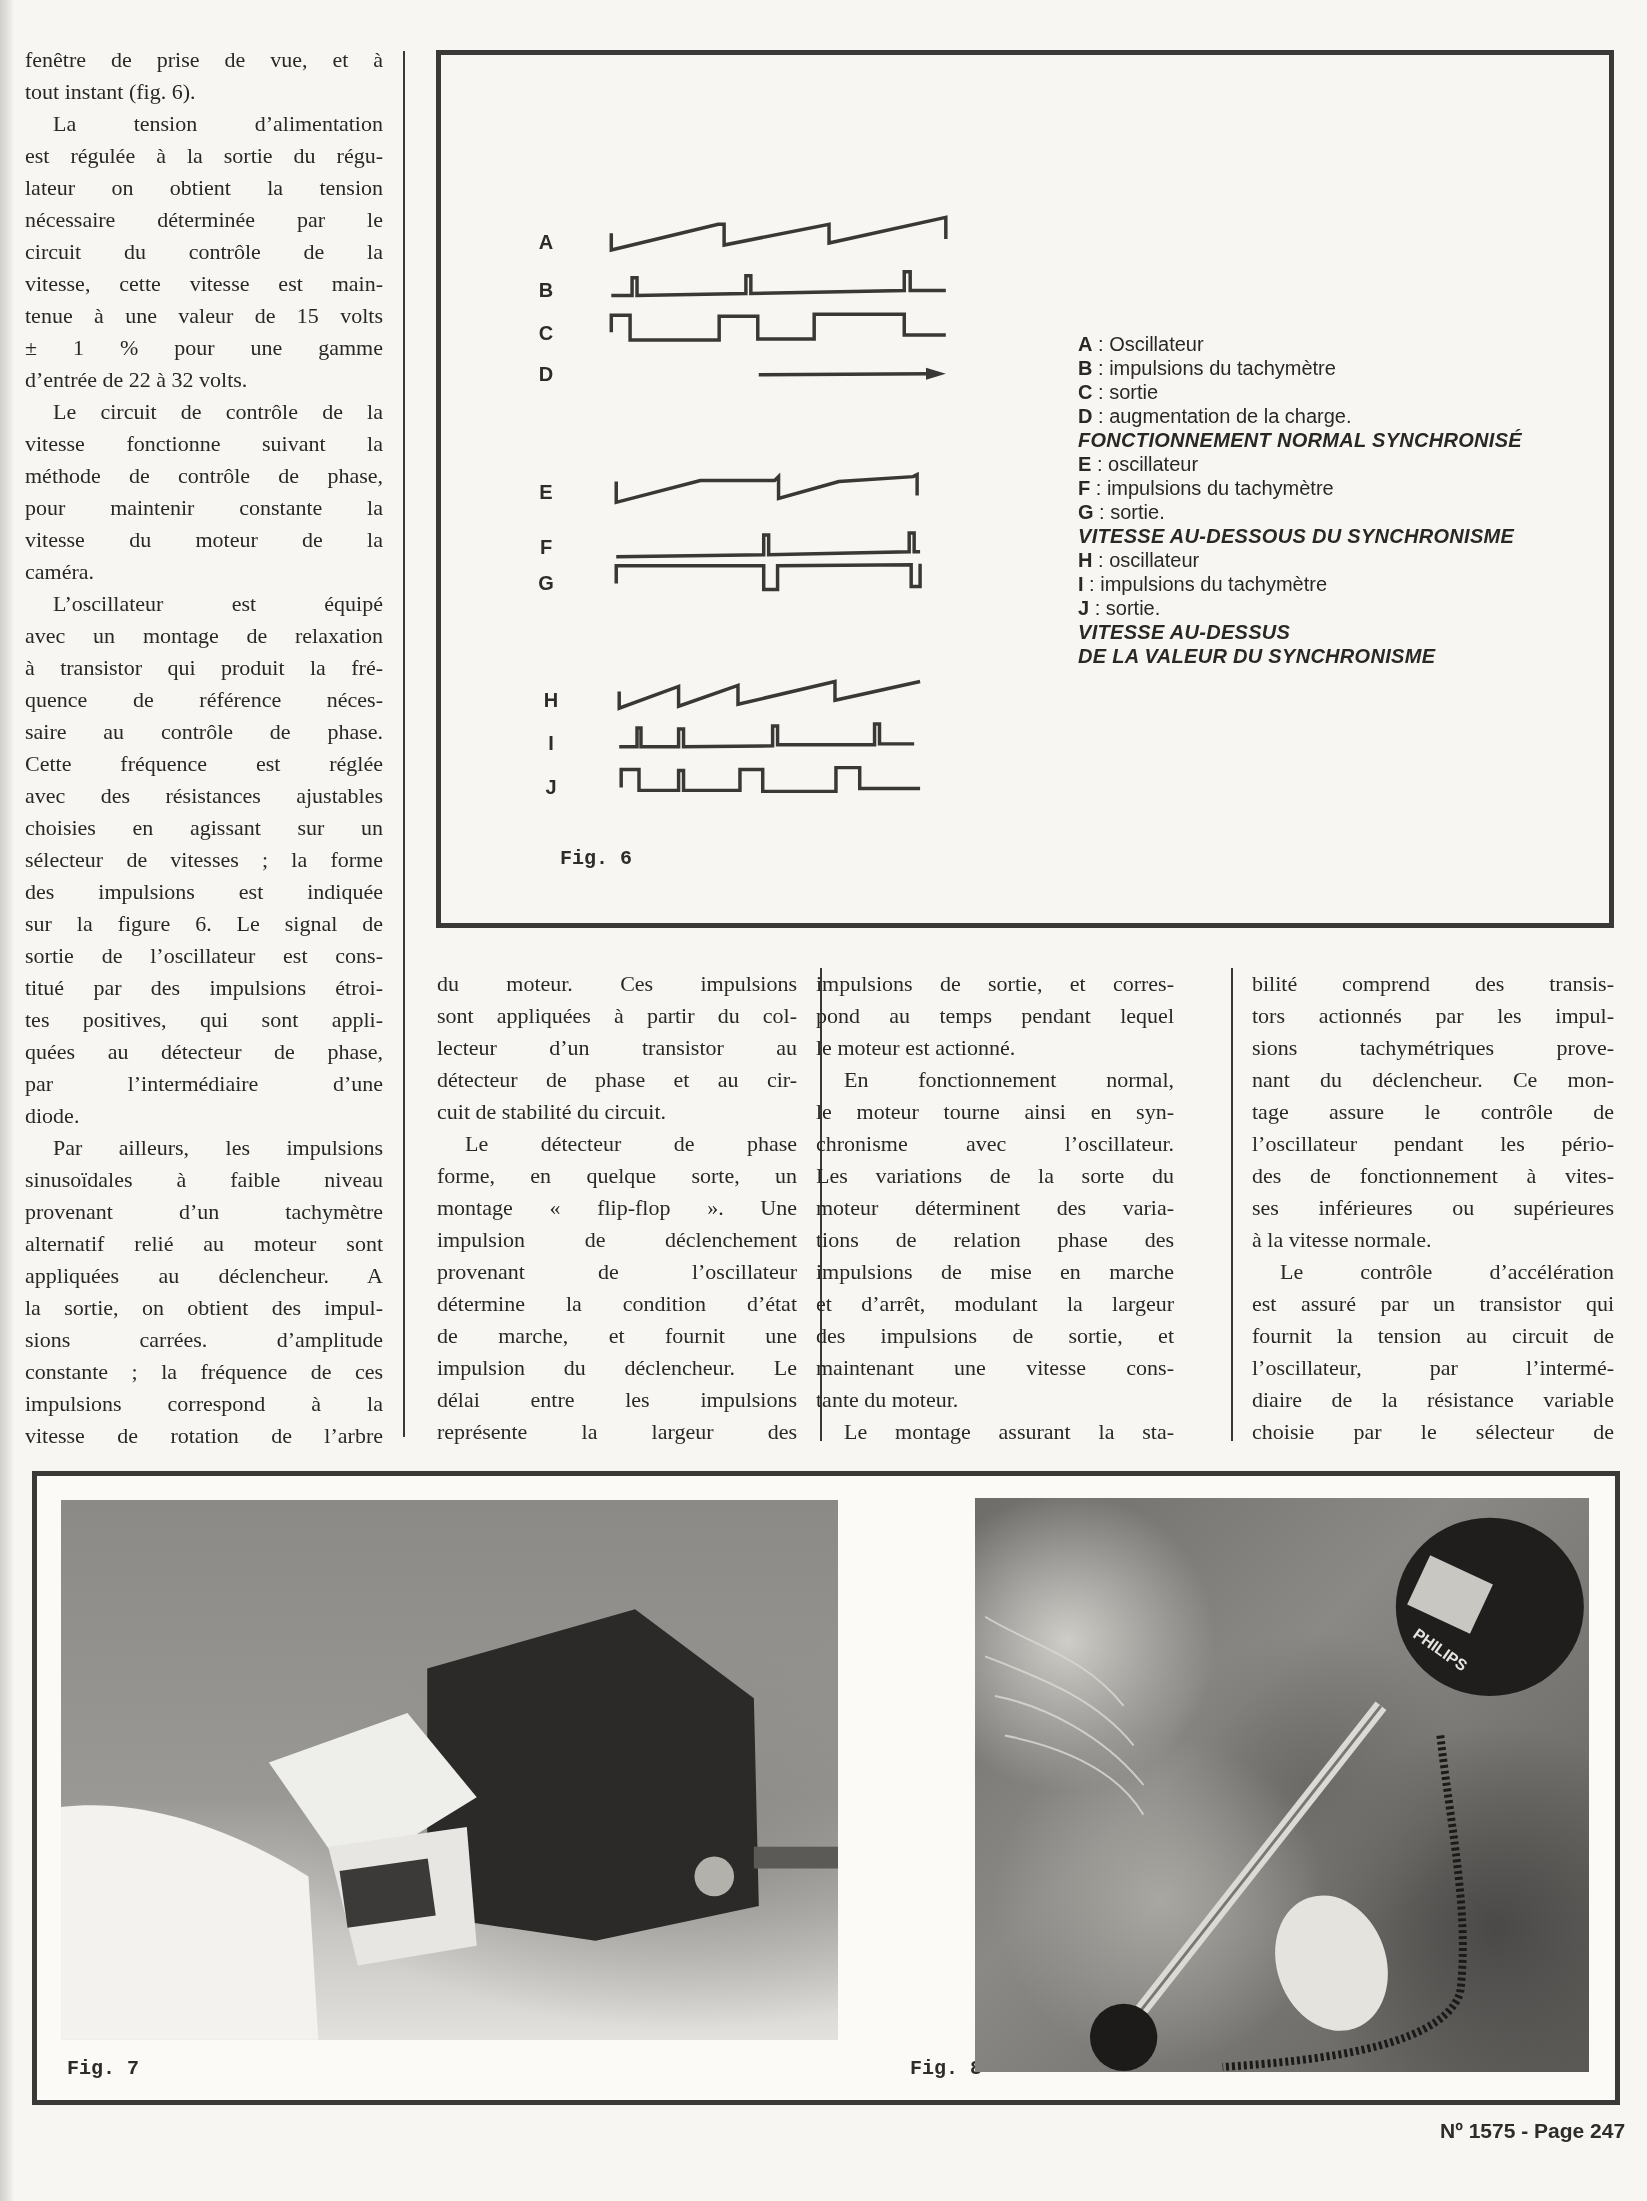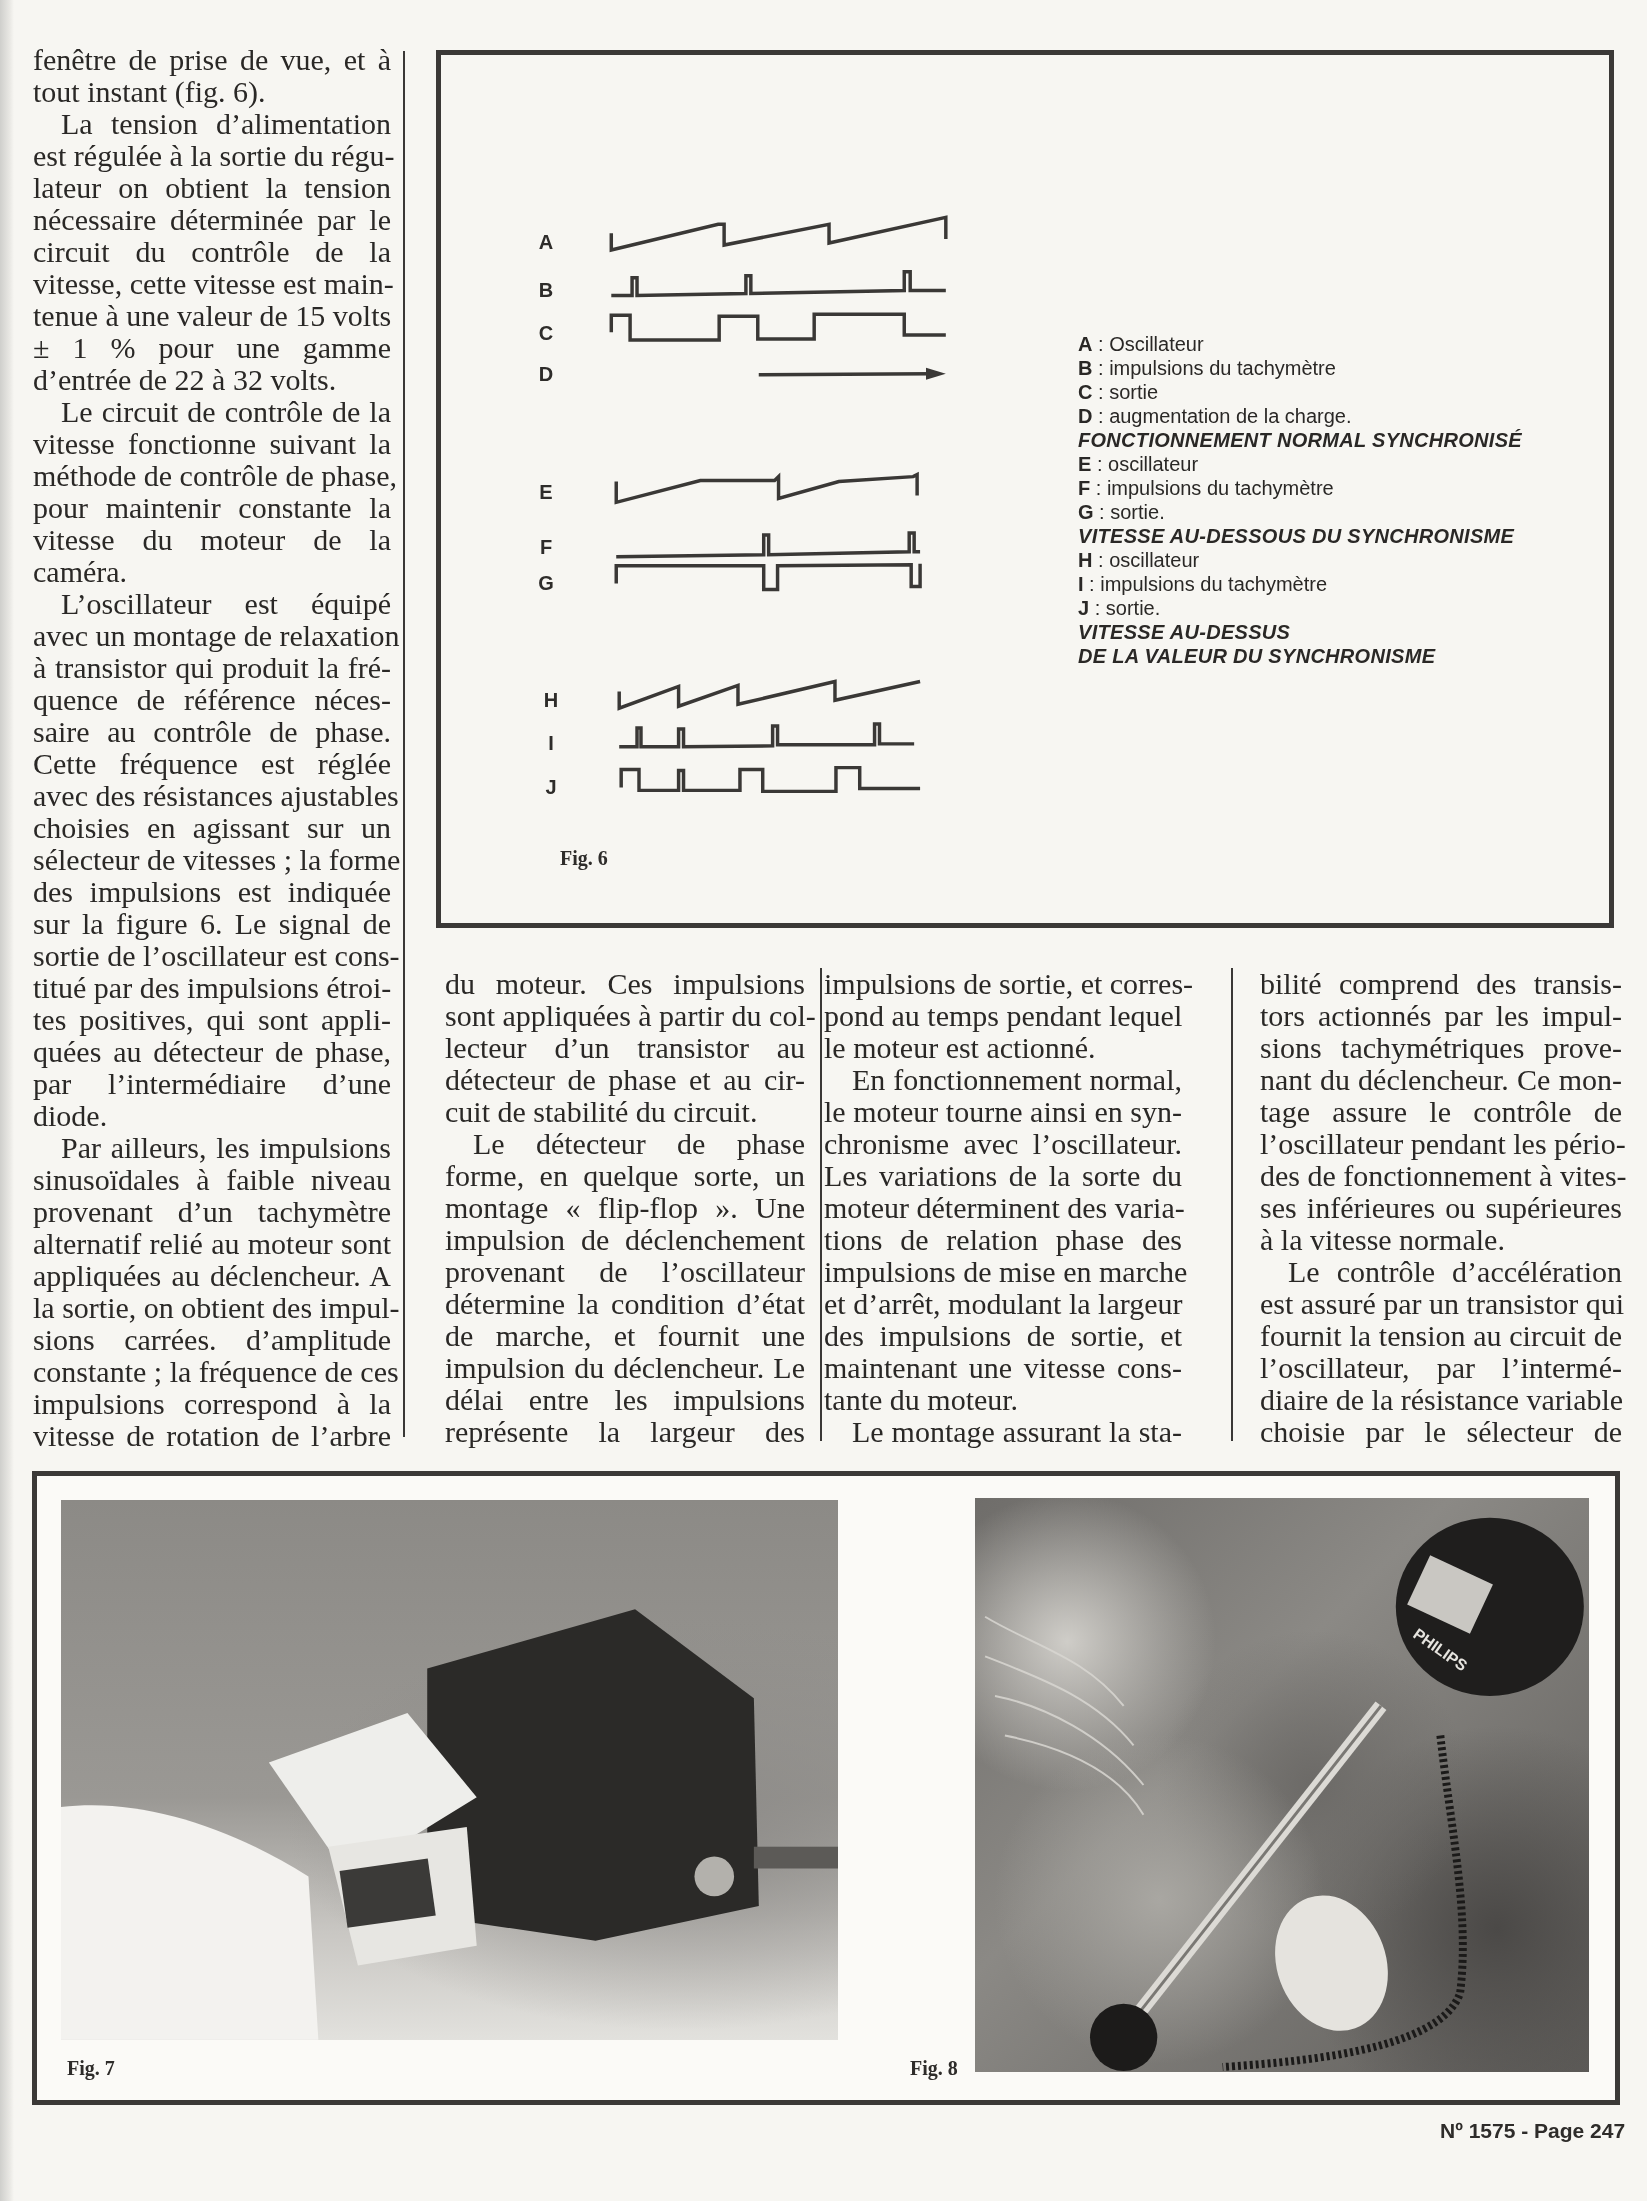--- a/index.html
+++ b/index.html
@@ -8,23 +8,22 @@
     background: #f7f6f2;
     font-family: "Liberation Serif", "DejaVu Serif", serif;
     color: #2a2826;
   }
   .scan-edge {
     position: absolute; left: 0; top: 0; width: 14px; height: 2202px;
     background: linear-gradient(to right, #cfcfcc, #e9e8e4 70%, rgba(247,246,242,0));
   }
   .col {
     position: absolute;
-    font-size: 30px; line-height: 32px;
+    font-size: 22px; line-height: 32px;
     text-align: justify;
-    margin-left: 8px;
   }
   .col .line { display: block; text-align-last: justify; white-space: nowrap; height: 32px; }
   .col .line.last { text-align-last: left; }
   .col .line.indent { padding-left: 28px; }
   .vrule { position: absolute; width: 2px; background: #3a3836; }
 
   .fig6 {
     position: absolute; left: 436px; top: 50px; width: 1178px; height: 878px;
     border: 5px solid #3b3937; box-sizing: border-box;
   }
@@ -35,21 +34,21 @@
   .wave-svg { position: absolute; left: 0; top: 0; }
   .legend {
     position: absolute; left: 637px; top: 277px;
     font-family: "Liberation Sans", "DejaVu Sans", sans-serif;
     font-size: 20px; line-height: 24px; color: #2a2826;
   }
   .legend .row { white-space: nowrap; }
   .legend .key { font-weight: bold; }
   .legend .head { font-weight: bold; letter-spacing: 0.3px; font-style: italic; }
   .fig-caption {
-    position: absolute; font-family: Liberation Serif, serif;
+    position: absolute; font-family: Liberation Mono, monospace;
     font-weight: bold; font-size: 20px; color: #2e2c2a;
   }
 
   .photos {
     position: absolute; left: 32px; top: 1471px; width: 1588px; height: 634px;
     border: 5px solid #3b3937; box-sizing: border-box; background: #fbfaf7;
   }
   .photo {
     position: absolute; overflow: hidden;
   }

